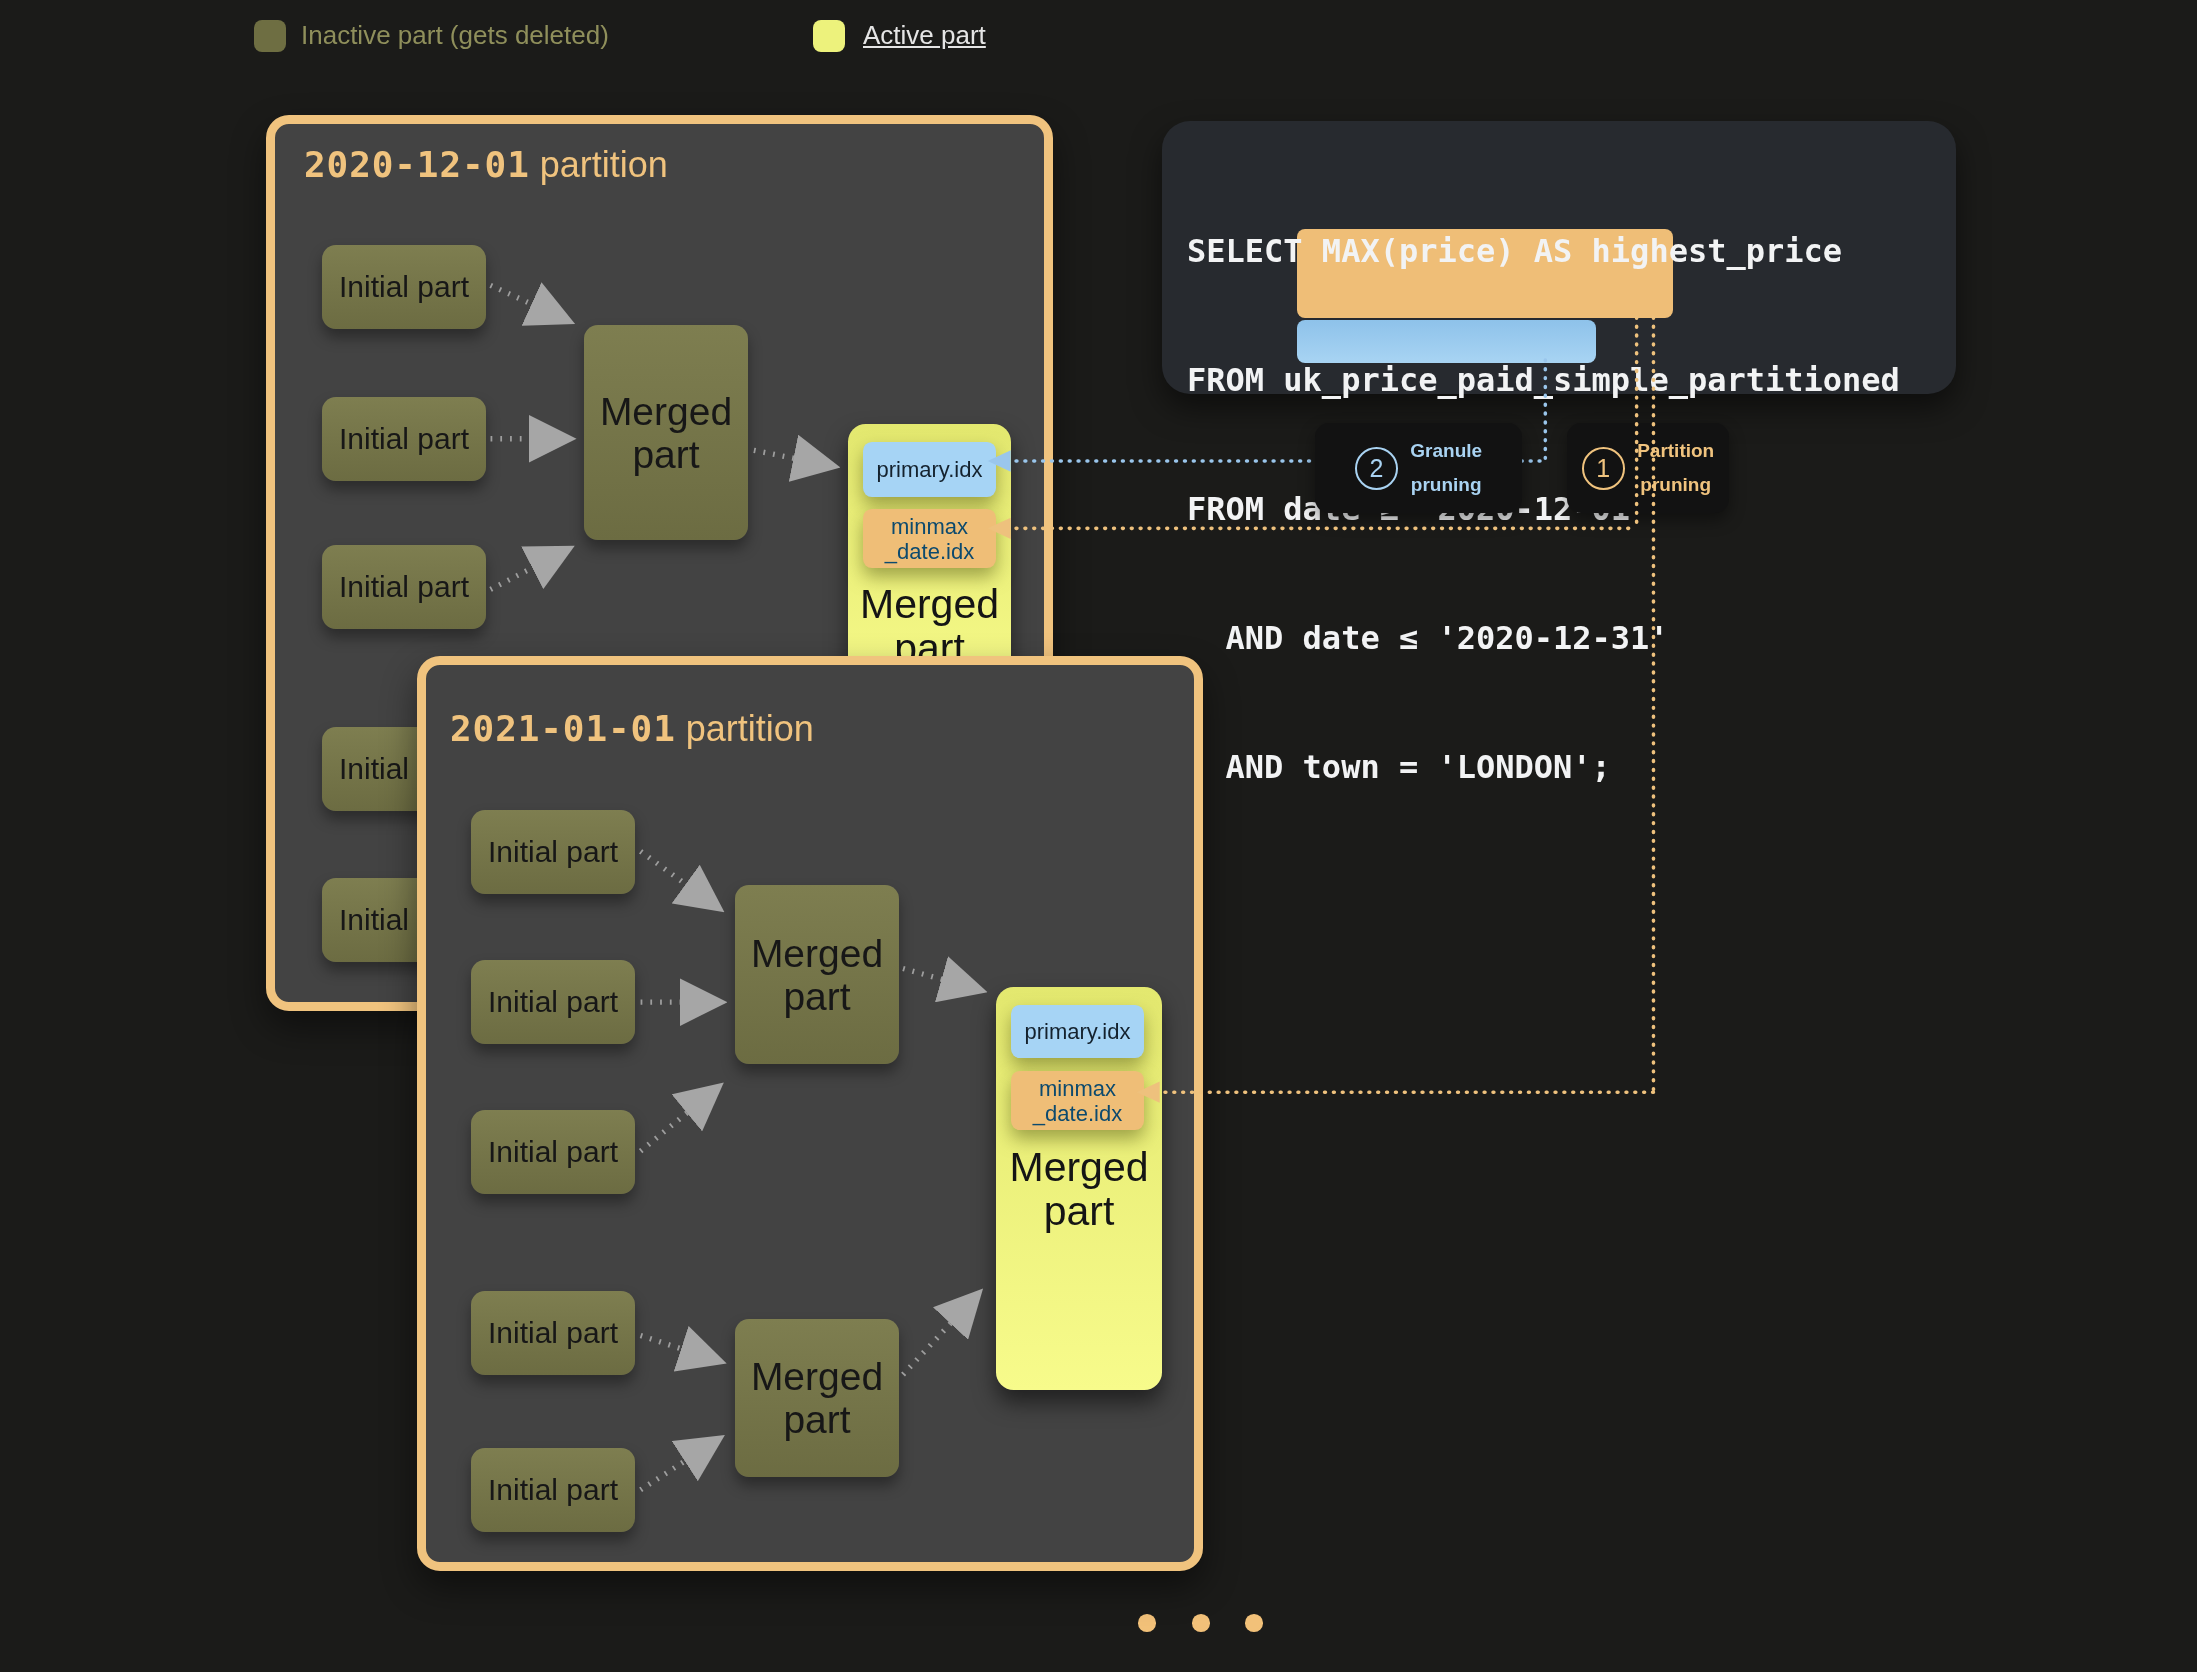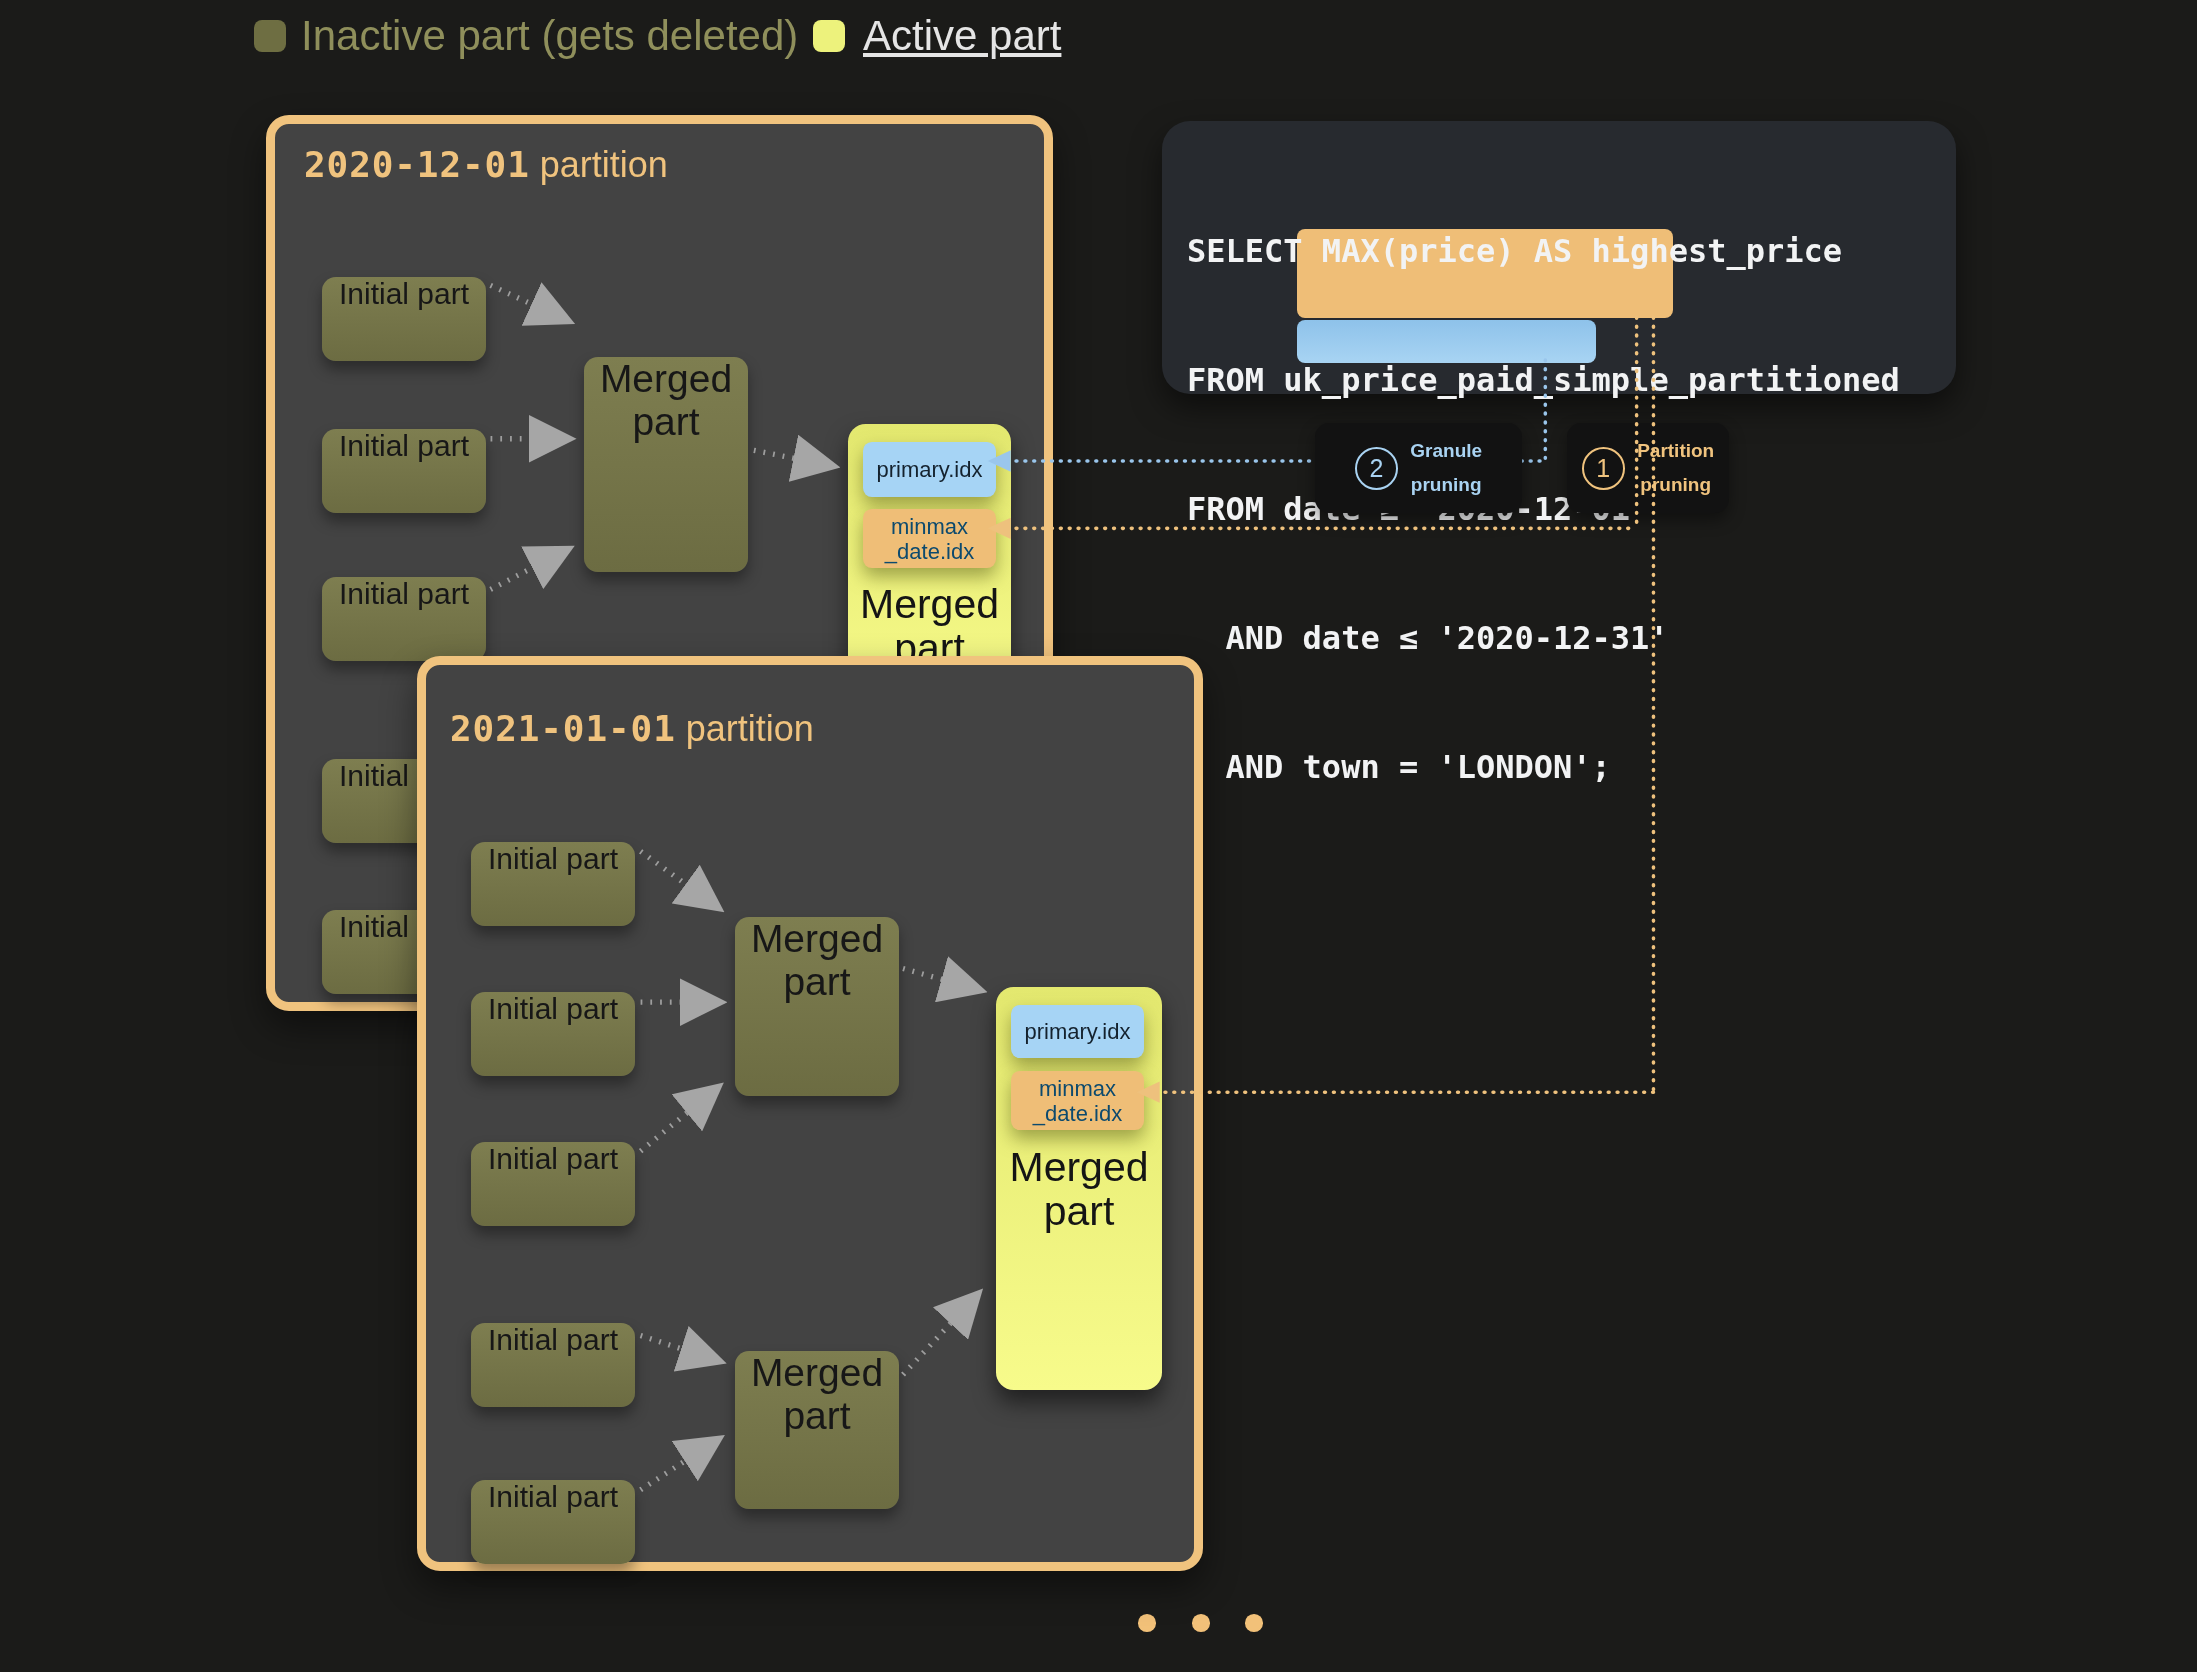--- a/index.html
+++ b/index.html
@@ -2,31 +2,31 @@
 <html style="font-size:14px"><head>
 <meta charset="utf-8">
 <style>
   html,body{margin:0;padding:0;background:#1b1b19;}
   #canvas{position:relative;width:2197px;height:1672px;background:#1b1b19;overflow:hidden;
           font-family:"Liberation Sans", sans-serif;}
   .abs{position:absolute;}
 
   
   .legend-swatch{width:32px;height:32px;border-radius:8px;}
-  .legend-text{font-size:42px;line-height:35px;}
+  .legend-text{font-size:26px;line-height:35px;}
 
   
   .partition{background:#434343;border:9.8px solid #f0c37e;border-radius:23px;
              box-shadow:0 16px 35px rgba(0,0,0,.45);box-sizing:border-box;}
   .ptitle{font-size:36px;color:#f0c37e;white-space:nowrap;}
   .ptitle .pdate{font-family:"DejaVu Sans Mono", monospace;font-weight:bold;letter-spacing:0.9px;}
 
   
-  .part{border-radius:14px;display:flex;justify-content:center;
-        text-align:center;color:#171717;box-shadow:0 8.9px 14px rgba(0,0,0,.35);margin-top:32px;}
+  .part{border-radius:14px;display:flex;align-items:center;justify-content:center;
+        text-align:center;color:#171717;box-shadow:0 8.9px 14px rgba(0,0,0,.35);}
   .olive{background:linear-gradient(180deg,#7e7e50,#6c6c42);}
   .part.initial{font-size:30px;line-height:34px;font-weight:500;width:164px;height:84px;}
   .part.merged{font-size:39px;line-height:43px;font-weight:500;}
   .active-part{background:linear-gradient(180deg,#e3e86f,#f7fb8b);border-radius:17.7px;
         box-shadow:0 12.4px 21px rgba(0,0,0,.5);color:#151515;}
   .idx{border-radius:8.9px;font-size:22px;line-height:25px;display:flex;align-items:center;
        justify-content:center;text-align:center;color:#14222e;
        box-shadow:0 8.9px 17.7px rgba(95,100,30,.55);}
   .idx.blue{background:#a6d4f5;}
   .idx.orange{background:#efbe77;color:#0c4a6e;}

